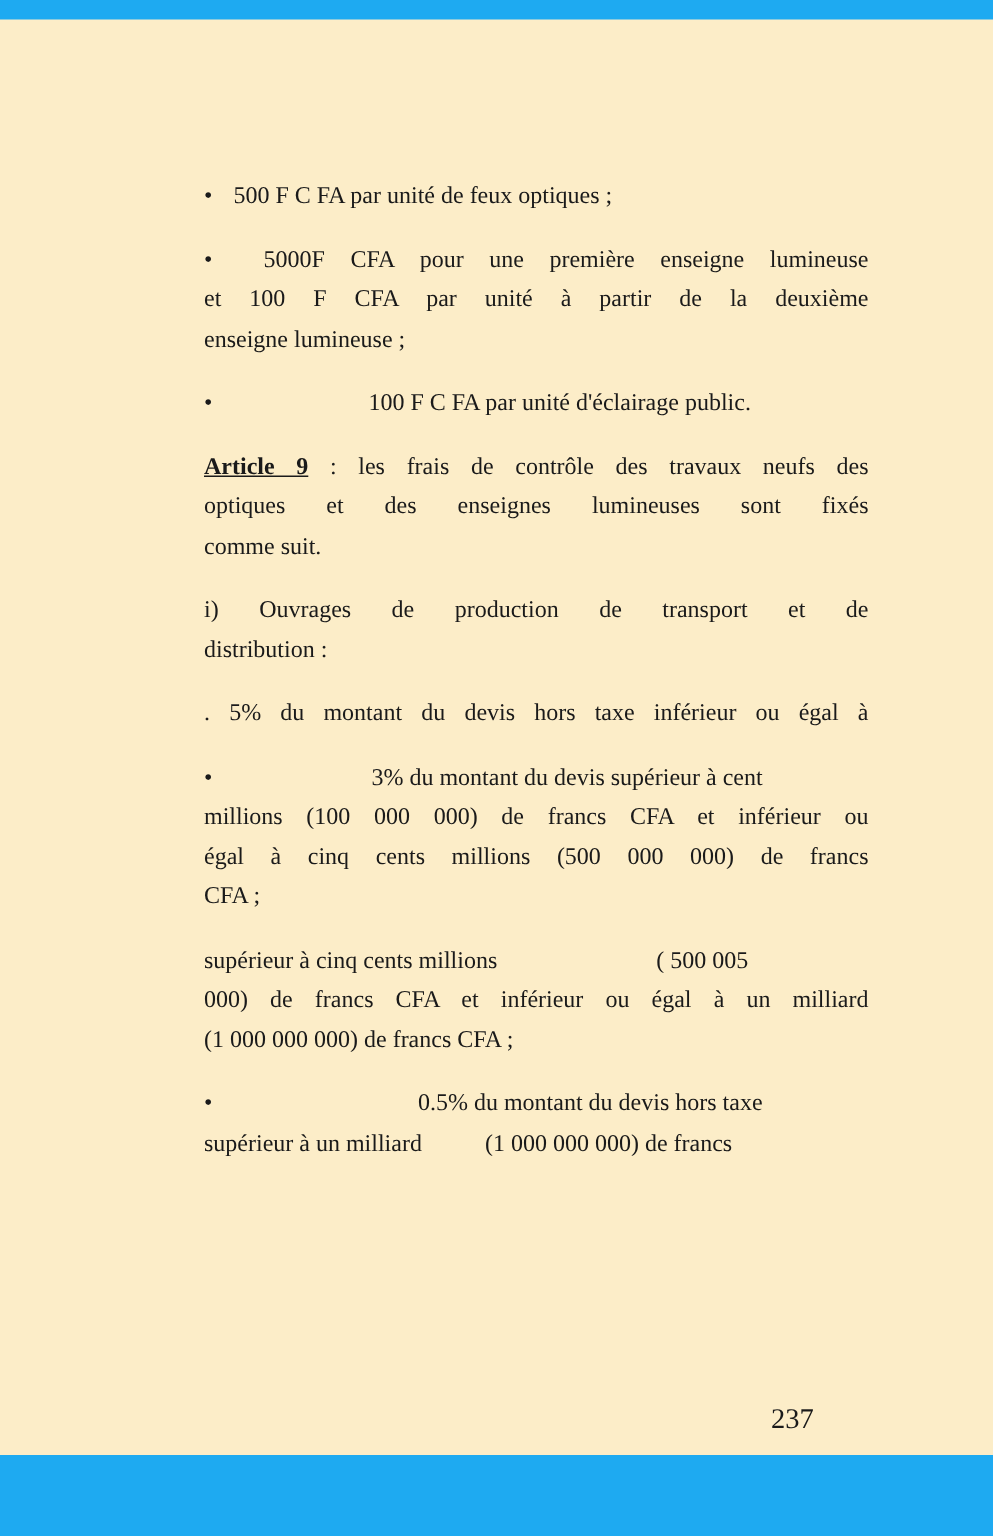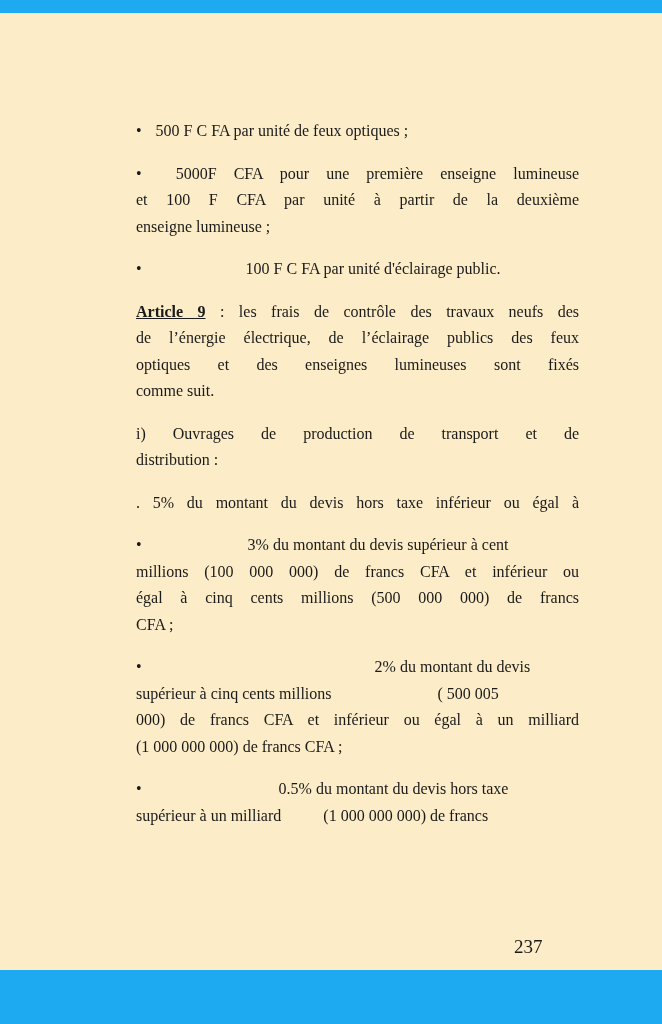--- a/index.html
+++ b/index.html
@@ -52,21 +52,20 @@
     <span class="just-line">et 100 F CFA par unité à partir de la deuxième</span>
     <span class="line">enseigne lumineuse ;</span>
   </p>
 
   <p class="para left">
     <span class="bullet">•</span><span class="gap-m"></span><span>100 F C FA par unité d'éclairage public.</span>
   </p>
 
   <p class="para">
     <span class="just-line"><span class="u-bold">Article 9</span><span> : les frais de contrôle des travaux neufs des</span></span>
-    <span class="just-line">de l’énergie électrique, de l’éclairage publics des feux</span>
     <span class="just-line">optiques et des enseignes lumineuses sont fixés</span>
     <span class="line">comme suit.</span>
   </p>
 
   <p class="para">
     <span class="just-line"><span>i) </span><span class="bold">Ouvrages de production de transport et de</span></span>
     <span class="line"><span class="bold">distribution</span><span> :</span></span>
   </p>
 
   <p class="para">
@@ -74,21 +73,20 @@
   </p>
 
   <p class="para">
     <span class="line"><span class="bullet">•</span><span class="gap-l"></span><span>3% du montant du devis supérieur à cent</span></span>
     <span class="just-line">millions (100 000 000) de francs CFA et inférieur ou</span>
     <span class="just-line">égal à cinq cents millions (500 000 000) de francs</span>
     <span class="line">CFA ;</span>
   </p>
 
   <p class="para">
-    <span class="line"><span class="bullet">•</span><span class="gap-xl"></span><span>2% du montant du devis</span></span>
     <span class="line"><span>supérieur à cinq cents millions</span><span class="gap-mid"></span><span>( 500 005</span></span>
     <span class="just-line">000) de francs CFA et inférieur ou égal à un milliard</span>
     <span class="line">(1 000 000 000) de francs CFA ;</span>
   </p>
 
   <p class="para">
     <span class="line"><span class="bullet">•</span><span class="gap-xxl"></span><span>0.5% du montant du devis hors taxe</span></span>
     <span class="line"><span>supérieur à un milliard</span><span class="gap-mid2"></span><span>(1 000 000 000) de francs</span></span>
   </p>
 

